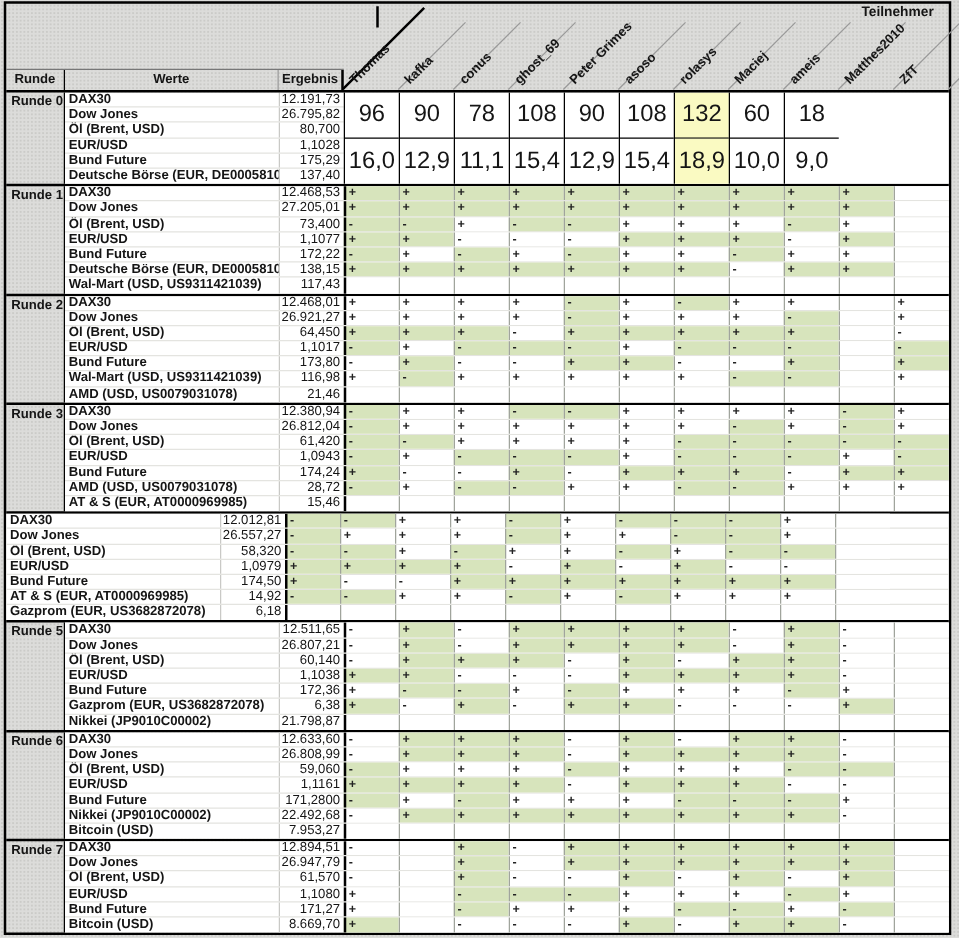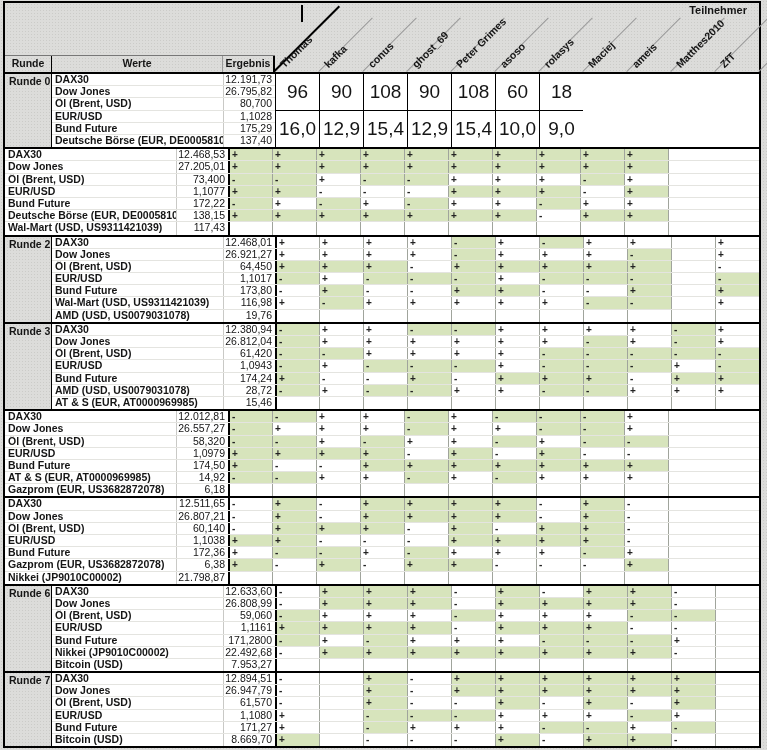--- a/index.html
+++ b/index.html
@@ -126,43 +126,52 @@
             </div>
             <div class="score-col">
               <div class="score-cell top">96</div>
               <div class="score-cell">16,0</div>
             </div>
             <div class="score-col">
               <div class="score-cell top">90</div>
               <div class="score-cell">12,9</div>
             </div>
             <div class="score-col">
+              <div class="score-cell top">78</div>
+              <div class="score-cell">11,1</div>
+            </div>
+            <div class="score-col">
               <div class="score-cell top">108</div>
               <div class="score-cell">15,4</div>
             </div>
             <div class="score-col">
               <div class="score-cell top">90</div>
               <div class="score-cell">12,9</div>
             </div>
             <div class="score-col">
               <div class="score-cell top">108</div>
               <div class="score-cell">15,4</div>
             </div>
             <div class="score-col">
+              <div class="score-cell top" style="background: rgb(250, 250, 194);">132</div>
+              <div class="score-cell" style="background: rgb(250, 250, 194);">18,9</div>
+            </div>
+            <div class="score-col">
               <div class="score-cell top">60</div>
               <div class="score-cell">10,0</div>
             </div>
             <div class="score-col">
               <div class="score-cell top">18</div>
               <div class="score-cell">9,0</div>
             </div>
           </div>
         </div>
       </div>
       <div class="section bordered">
+        <div class="runde-col">Runde 1</div>
         <div class="rows-block">
           <div class="row sep">
             <div class="c-werte">DAX30</div>
             <div class="c-erg">12.468,53</div>
             <div class="c-mark first" style="background: rgb(215, 228, 188);">+</div>
             <div class="c-mark" style="background: rgb(215, 228, 188);">+</div>
             <div class="c-mark" style="background: rgb(215, 228, 188);">+</div>
             <div class="c-mark" style="background: rgb(215, 228, 188);">+</div>
             <div class="c-mark" style="background: rgb(215, 228, 188);">+</div>
             <div class="c-mark" style="background: rgb(215, 228, 188);">+</div>
@@ -352,21 +361,21 @@
             <div class="c-mark" style="background: rgb(255, 255, 255);">+</div>
             <div class="c-mark" style="background: rgb(255, 255, 255);">+</div>
             <div class="c-mark" style="background: rgb(255, 255, 255);">+</div>
             <div class="c-mark" style="background: rgb(215, 228, 188);">-</div>
             <div class="c-mark" style="background: rgb(215, 228, 188);">-</div>
             <div class="c-mark" style="background: rgb(255, 255, 255);"></div>
             <div class="c-mark" style="background: rgb(255, 255, 255);">+</div>
           </div>
           <div class="row">
             <div class="c-werte">AMD (USD, US0079031078)</div>
-            <div class="c-erg">19,76</div>
+            <div class="c-erg">21,46</div>
             <div class="c-mark first" style="background: rgb(255, 255, 255);"></div>
             <div class="c-mark" style="background: rgb(255, 255, 255);"></div>
             <div class="c-mark" style="background: rgb(255, 255, 255);"></div>
             <div class="c-mark" style="background: rgb(255, 255, 255);"></div>
             <div class="c-mark" style="background: rgb(255, 255, 255);"></div>
             <div class="c-mark" style="background: rgb(255, 255, 255);"></div>
             <div class="c-mark" style="background: rgb(255, 255, 255);"></div>
             <div class="c-mark" style="background: rgb(255, 255, 255);"></div>
             <div class="c-mark" style="background: rgb(255, 255, 255);"></div>
             <div class="c-mark" style="background: rgb(255, 255, 255);"></div>
@@ -587,20 +596,21 @@
             <div class="c-mark" style="background: rgb(255, 255, 255);"></div>
             <div class="c-mark" style="background: rgb(255, 255, 255);"></div>
             <div class="c-mark" style="background: rgb(255, 255, 255);"></div>
             <div class="c-mark" style="background: rgb(255, 255, 255);"></div>
             <div class="c-mark" style="background: rgb(255, 255, 255);"></div>
             <div class="c-mark" style="background: rgb(255, 255, 255);"></div>
           </div>
         </div>
       </div>
       <div class="section bordered">
+        <div class="runde-col">Runde 5</div>
         <div class="rows-block">
           <div class="row sep">
             <div class="c-werte">DAX30</div>
             <div class="c-erg">12.511,65</div>
             <div class="c-mark first" style="background: rgb(255, 255, 255);">-</div>
             <div class="c-mark" style="background: rgb(215, 228, 188);">+</div>
             <div class="c-mark" style="background: rgb(255, 255, 255);">-</div>
             <div class="c-mark" style="background: rgb(215, 228, 188);">+</div>
             <div class="c-mark" style="background: rgb(215, 228, 188);">+</div>
             <div class="c-mark" style="background: rgb(215, 228, 188);">+</div>

